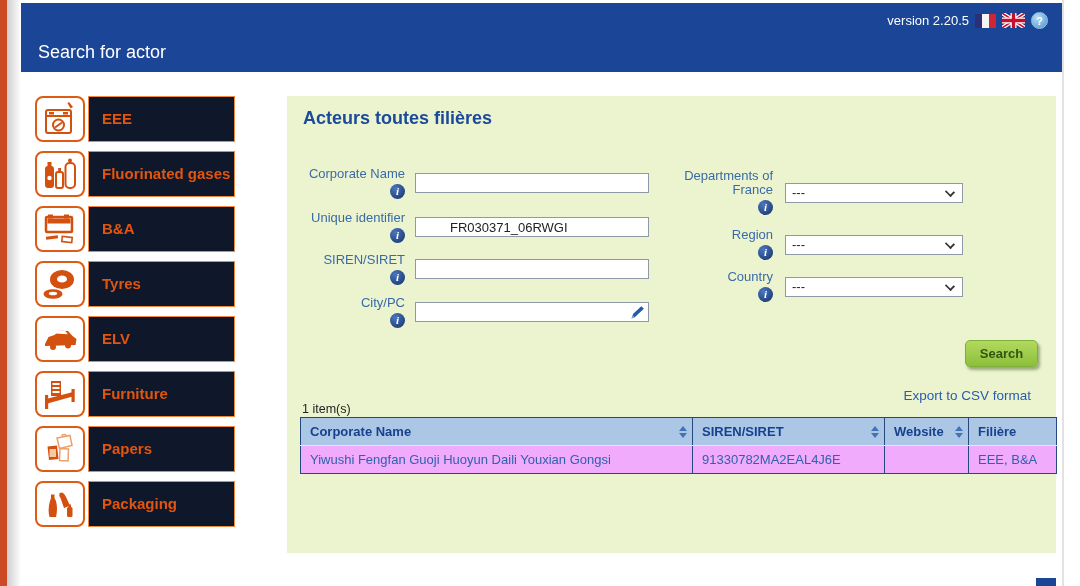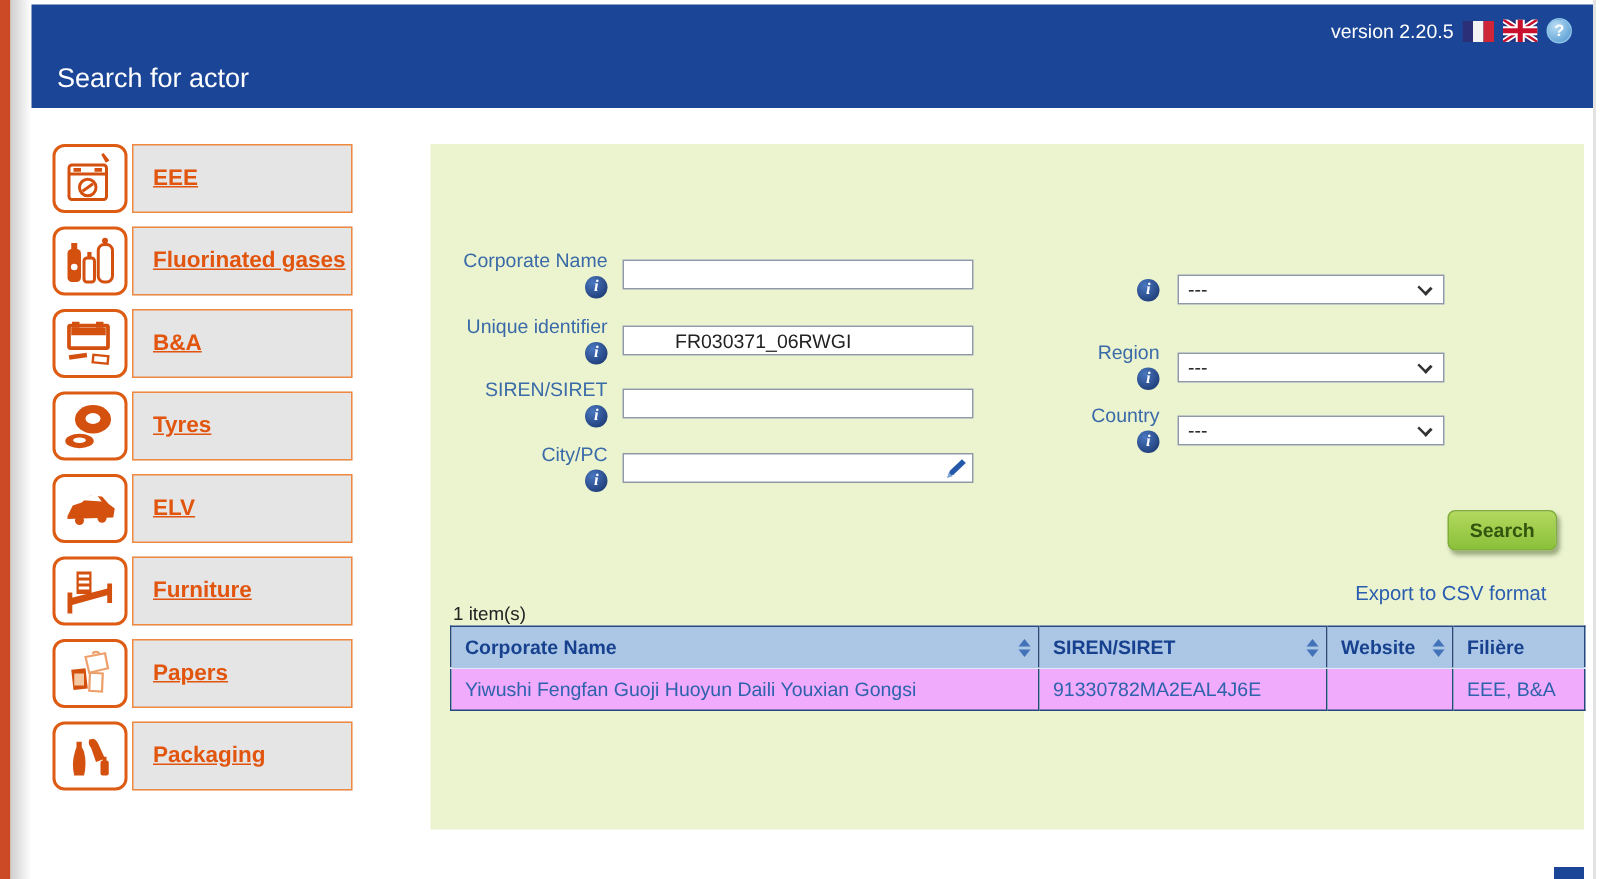--- a/index.html
+++ b/index.html
@@ -23,23 +23,23 @@
                background:radial-gradient(circle at 35% 30%, #b8ddf4, #4d94cf);
                color:#ffffff; font-weight:bold; font-size:11px; text-align:center; line-height:17px;
                border:1px solid #8ec3e8; cursor:pointer; }
   .page-title { position:absolute; left:17px; bottom:9px; color:#ffffff; font-weight:normal; font-size:18px; }
 
   
   .sidebar { position:absolute; left:35px; top:96px; width:200px; }
   .side-item { position:relative; height:46px; margin-bottom:9px; display:flex; cursor:pointer; }
   .icon-box { width:50px; height:46px; background:#ffffff; border:2.5px solid #dd5b12; border-radius:8px;
               flex:0 0 50px; display:flex; align-items:center; justify-content:center; }
-  .side-label { flex:1; margin-left:3px; background:#e5e5e5; border:1px solid #ef8840;
+  .side-label { flex:1; margin-left:3px; background:#0f172a; border:1px solid #ef8840;
                 color:#e2550e; font-weight:bold; font-size:15px; line-height:16px;
-                display:flex; align-items:center; padding-left:13px;text-decoration:underline; }
+                display:flex; align-items:center; padding-left:13px; }
 
   
   .main-panel { position:absolute; left:287px; top:96px; width:769px; height:457px; background:#ebf4cf; }
   .panel-title { position:absolute; left:16px; top:12px; color:#1b4a9b; font-weight:bold; font-size:18px; }
 
   .lab { position:absolute; text-align:right; color:#3a6aa8; font-size:13px; line-height:14px; }
   .info-icon { display:inline-block; width:15px; height:15px; border-radius:50%;
                background:radial-gradient(circle at 35% 30%, #4a77c0, #142f66);
                color:#ffffff; font-family:"Liberation Serif", serif; font-style:italic; font-weight:bold;
                font-size:11px; text-align:center; line-height:15px; margin-top:3px; cursor:pointer; }
@@ -217,20 +217,21 @@
           <path d="M17.5 7 q-1 3 1.2 5.5 l3.3 9.5 6-2.2 -4.2-9.3 q-1.5-3.2-3.5-4z" fill="#d4500f"></path>
           <rect x="25" y="21" width="5.5" height="10" rx="1.5" fill="#d4500f"></rect>
           <rect x="26.5" y="18.5" width="2.5" height="3" fill="#d4500f"></rect>
         </svg>
       </div>
       <div class="side-label">Packaging</div>
     </div>
   </div>
 
   <div class="main-panel">
+    <div class="panel-title">Acteurs toutes filières</div>
 
     <div class="lab" style="left:8px; top:71px; width:110px;">
       <span>Corporate Name</span><br>
       <span class="info-icon">i</span>
     </div>
     <input class="txt-input" style="left: 128px; top: 77px;" type="text" value="">
 
     <div class="lab" style="left:8px; top:115px; width:110px;">
       <span>Unique identifier</span><br>
       <span class="info-icon">i</span>
@@ -249,21 +250,21 @@
     </div>
     <div class="inp-wrap" style="left:128px; top:206px;">
       <input class="txt-input" type="text" value="" style="">
       <svg class="pencil-icon" viewBox="0 0 20 20">
         <path d="M3 17 l2-5.5 9.5-9 3 3 -9.5 9z" fill="#2458a8"></path>
         <path d="M3 17 l4.2-1.2 -3-3z" fill="#7da3d6"></path>
       </svg>
     </div>
 
     <div class="lab" style="left:381px; top:73px; width:105px;">
-      <br>
+      <span>Departments of France</span><br>
       <span class="info-icon">i</span>
     </div>
     <div class="selectbox" style="left:498px; top:87px;">
       <span>---</span>
       <span class="chev"></span>
     </div>
 
     <div class="lab" style="left:381px; top:132px; width:105px;">
       <span>Region</span><br>
       <span class="info-icon">i</span>

